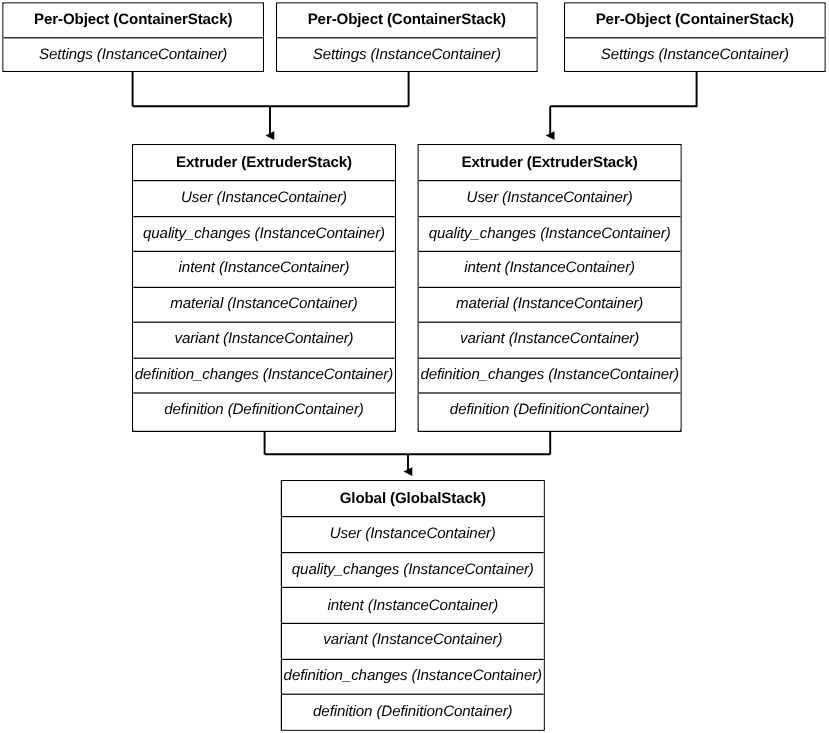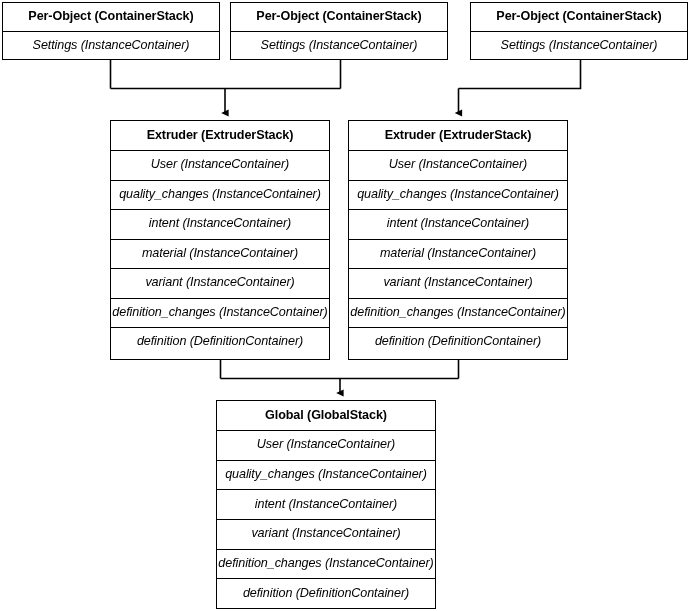--- a/index.html
+++ b/index.html
@@ -120,21 +120,21 @@
     <div class="stack-row header" style="height:29px;">Extruder (ExtruderStack)</div>
     <div class="stack-row" style="height:29.5px;">User (InstanceContainer)</div>
     <div class="stack-row" style="height:29.5px;">quality_changes (InstanceContainer)</div>
     <div class="stack-row" style="height:29.5px;">intent (InstanceContainer)</div>
     <div class="stack-row" style="height:29.5px;">material (InstanceContainer)</div>
     <div class="stack-row" style="height:29.5px;">variant (InstanceContainer)</div>
     <div class="stack-row" style="height:29.5px;">definition_changes (InstanceContainer)</div>
     <div class="stack-row" style="height:29.5px;">definition (DefinitionContainer)</div>
   </div>
 
-  <div class="stack-box" style="left:216px; top:400px; width:220px; height:209px;">
+  <div class="stack-box" style="left:234px; top:400px; width:220px; height:209px;">
     <div class="stack-row header" style="height:29px;">Global (GlobalStack)</div>
     <div class="stack-row" style="height:29.8px;">User (InstanceContainer)</div>
     <div class="stack-row" style="height:29.8px;">quality_changes (InstanceContainer)</div>
     <div class="stack-row" style="height:29.8px;">intent (InstanceContainer)</div>
     <div class="stack-row" style="height:29.8px;">variant (InstanceContainer)</div>
     <div class="stack-row" style="height:29.8px;">definition_changes (InstanceContainer)</div>
     <div class="stack-row" style="height:29.8px;">definition (DefinitionContainer)</div>
   </div>
 
 </div>

